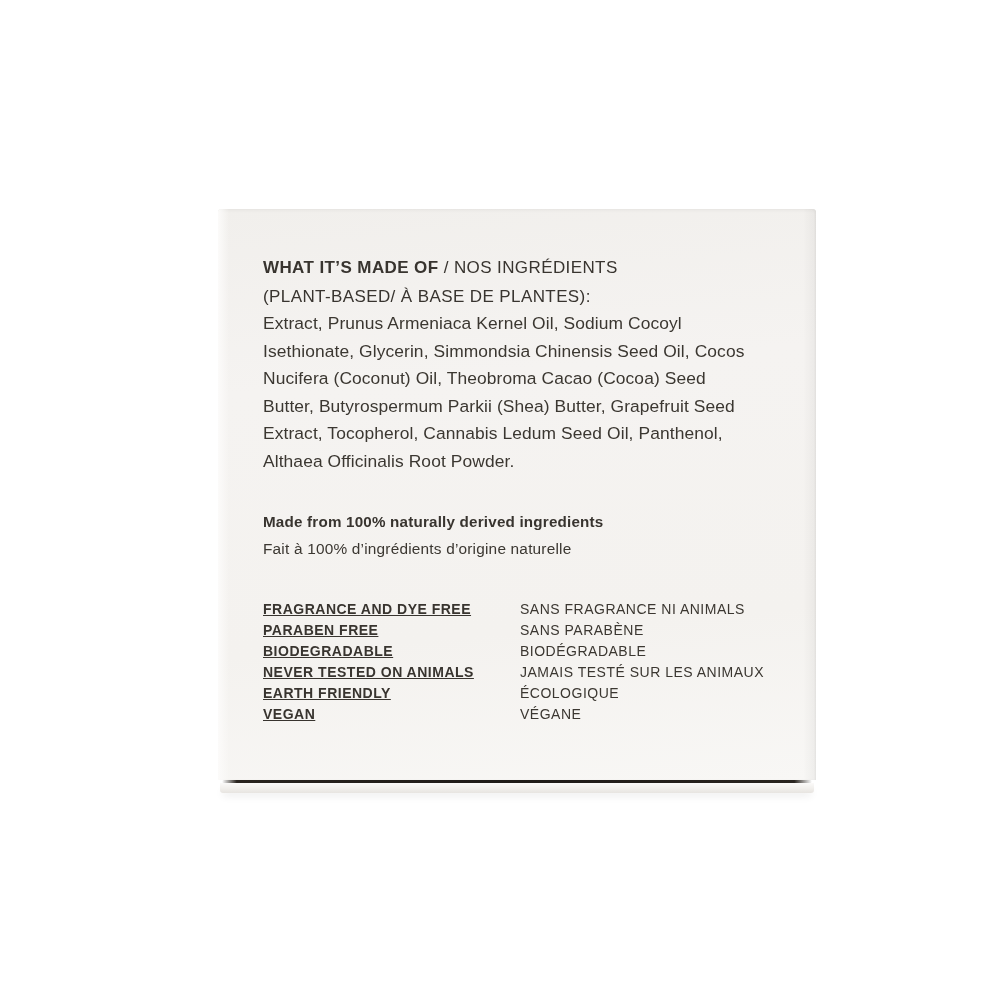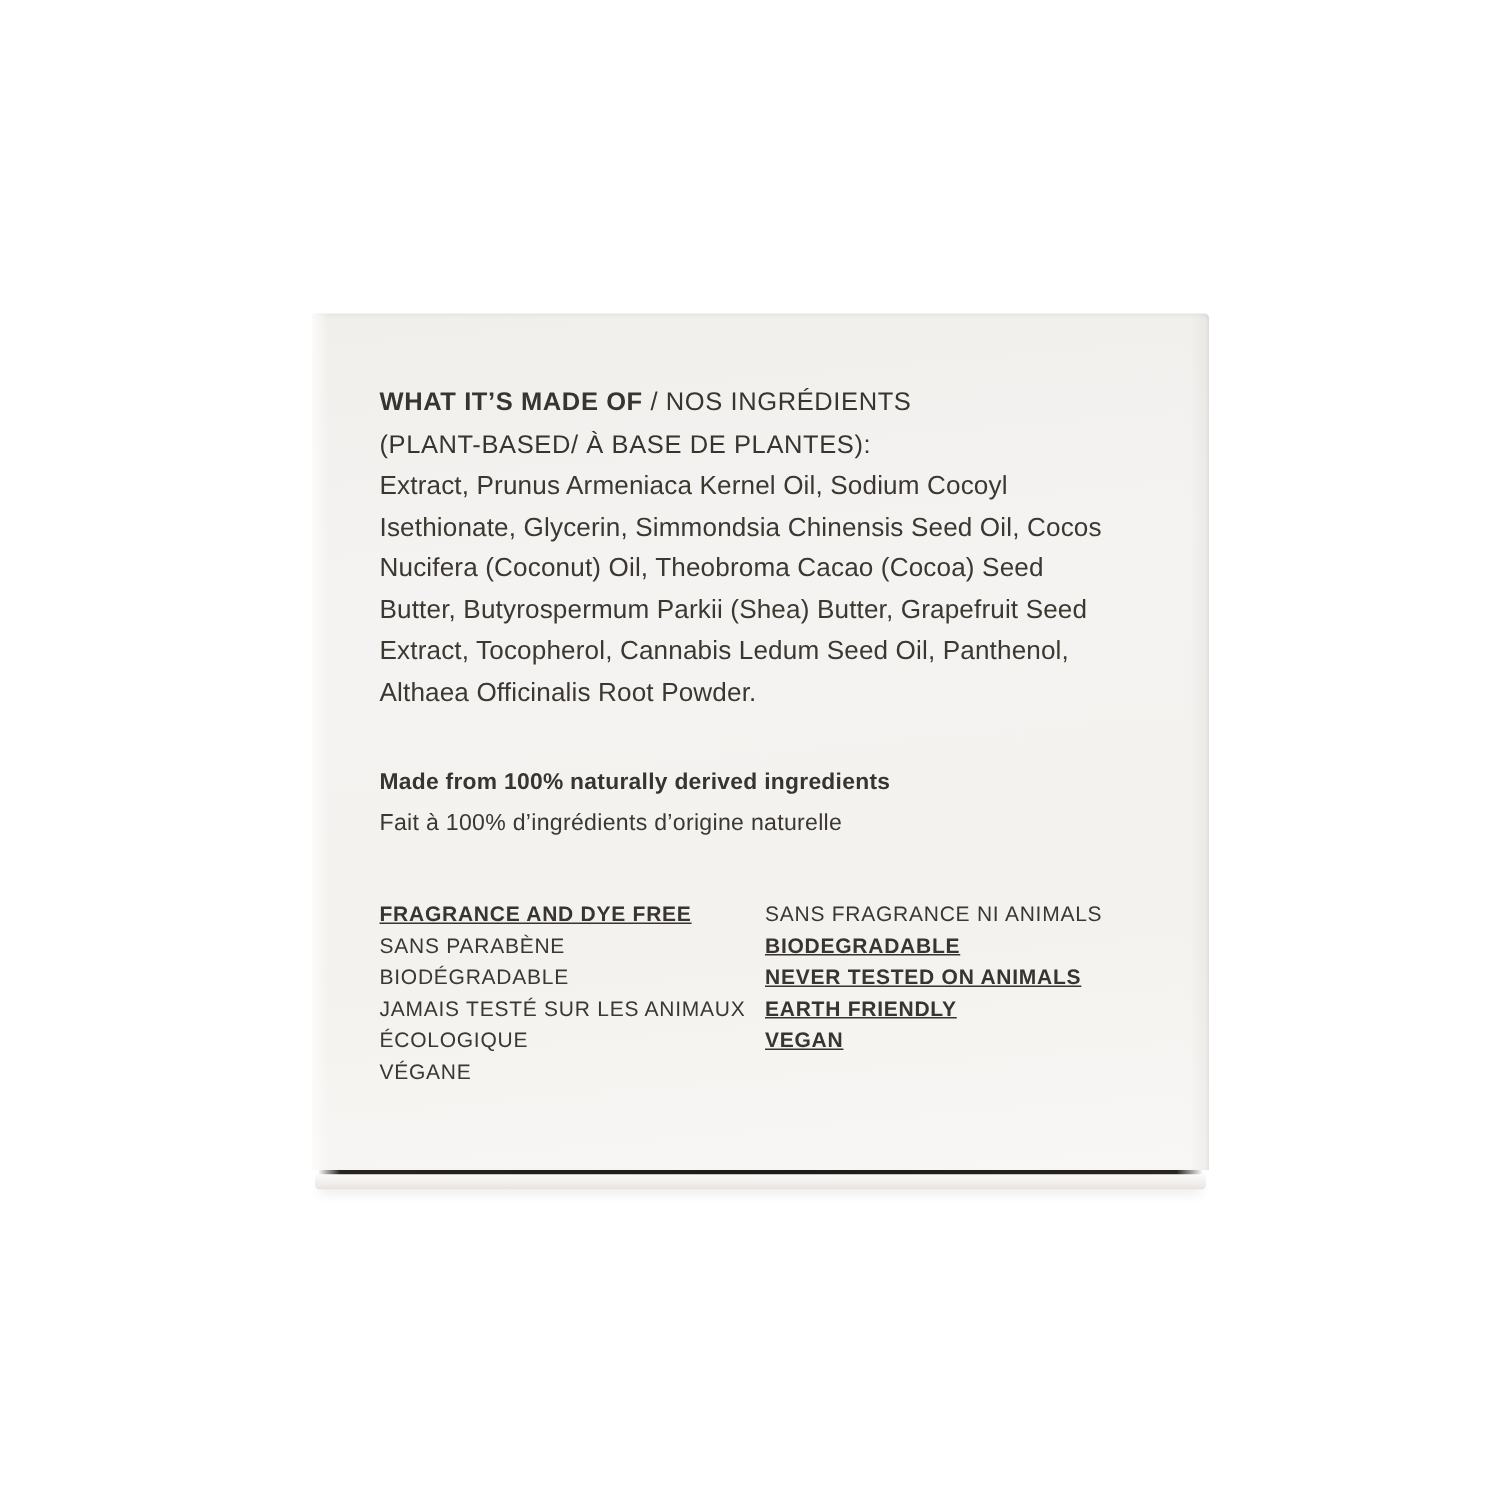--- a/index.html
+++ b/index.html
@@ -14,21 +14,21 @@
   .scene {
     position: relative;
     width: 1000px;
     height: 1000px;
     background: #ffffff;
     overflow: hidden;
   }
   
   .box {
     position: absolute;
-    left: 208px;
+    left: 218px;
     top: 209px;
     width: 598px;
   }
   .box-face {
     position: relative;
     width: 100%;
     height: 571px;
     background: linear-gradient(175deg, #f1efec 0%, #f5f3f1 30%, #f4f2ef 72%, #f8f7f5 100%);
     border-radius: 3px 3px 0 0;
     box-shadow: inset 0 2px 3px rgba(0,0,0,0.035), inset -1px 0 2px rgba(0,0,0,0.03);
@@ -123,20 +123,21 @@
       </div>
 
       <div class="print natural">
         <div class="en">Made from 100% naturally derived ingredients</div>
         <div class="fr">Fait à 100% d’ingrédients d’origine naturelle</div>
       </div>
 
       <div class="print claims">
         <div class="en">FRAGRANCE AND DYE FREE</div>
         <div class="fr">SANS FRAGRANCE NI ANIMALS</div>
+        <div class="en">PARABEN FREE</div>
         <div class="fr">SANS PARABÈNE</div>
         <div class="en">BIODEGRADABLE</div>
         <div class="fr">BIODÉGRADABLE</div>
         <div class="en">NEVER TESTED ON ANIMALS</div>
         <div class="fr">JAMAIS TESTÉ SUR LES ANIMAUX</div>
         <div class="en">EARTH FRIENDLY</div>
         <div class="fr">ÉCOLOGIQUE</div>
         <div class="en">VEGAN</div>
         <div class="fr">VÉGANE</div>
       </div>

